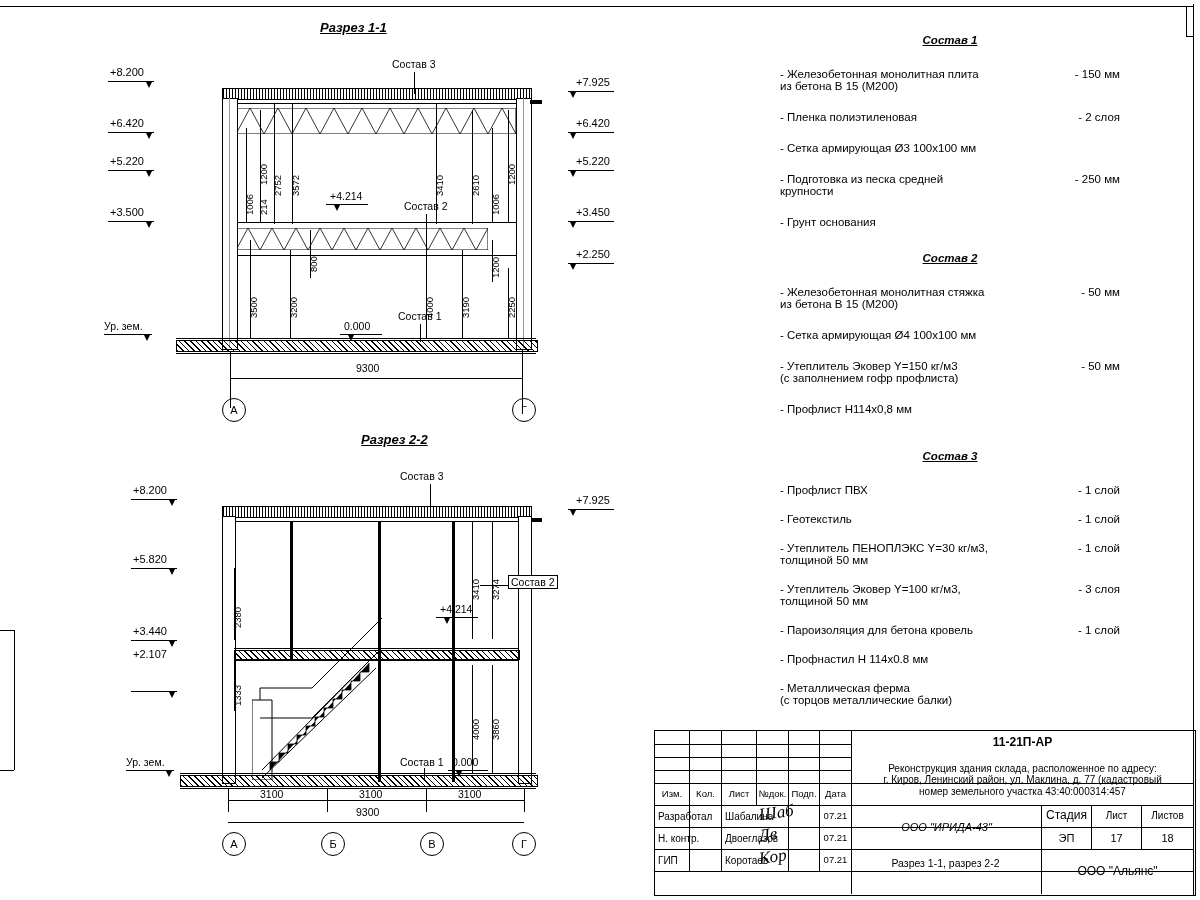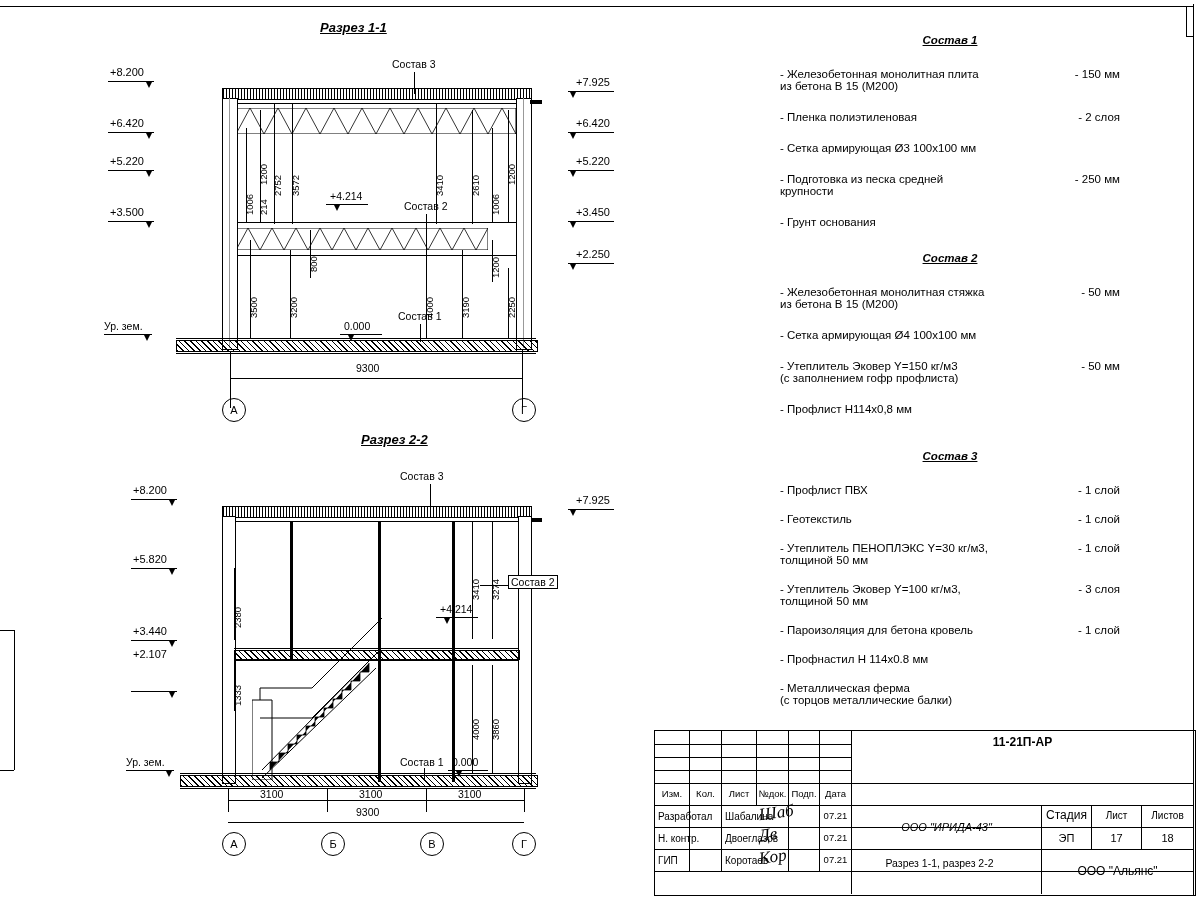--- a/index.html
+++ b/index.html
@@ -405,20 +405,23 @@
     <div class="tbline" style="left:101px;top:0;width:1px;height:74px;"></div>
     <div class="tbline" style="left:133px;top:0;width:1px;height:140px;"></div>
     <div class="tbline" style="left:164px;top:0;width:1px;height:140px;"></div>
     <div class="tbline" style="left:196px;top:0;width:1px;height:163px;"></div>
     <div class="tbline" style="left:386px;top:74px;width:1px;height:89px;"></div>
     <div class="tbline" style="left:436px;top:74px;width:1px;height:44px;"></div>
     <div class="tbline" style="left:486px;top:74px;width:1px;height:44px;"></div>
 
     <div class="cellc" style="left:197px;top:0;width:341px;height:24px;font-weight:bold;font-size:12px;">11-21П-АР</div>
 
+    <div class="cellc" style="left:197px;top:24px;width:341px;height:50px;font-size:10px;white-space:pre-line;">Реконструкция здания склада, расположенное по адресу:
+г. Киров, Ленинский район, ул. Маклина, д. 77 (кадастровый
+номер земельного участка 43:40:000314:457</div>
 
     <div class="cellc" style="left:0;top:52px;width:34px;height:22px;font-size:9.5px;">Изм.</div>
     <div class="cellc" style="left:35px;top:52px;width:31px;height:22px;font-size:9.5px;">Кол.</div>
     <div class="cellc" style="left:67px;top:52px;width:34px;height:22px;font-size:9.5px;">Лист</div>
     <div class="cellc" style="left:102px;top:52px;width:31px;height:22px;font-size:9.5px;">№док.</div>
     <div class="cellc" style="left:134px;top:52px;width:30px;height:22px;font-size:9.5px;">Подп.</div>
     <div class="cellc" style="left:165px;top:52px;width:31px;height:22px;font-size:9.5px;">Дата</div>
 
     <div class="cellL" style="left:3px;top:74px;width:64px;height:22px;font-size:10px;">Разработал</div>
     <div class="cellL" style="left:70px;top:74px;width:64px;height:22px;font-size:10px;">Шабалина</div>
@@ -430,21 +433,21 @@
 
     <div class="cellL" style="left:3px;top:118px;width:64px;height:22px;font-size:10px;">ГИП</div>
     <div class="cellL" style="left:70px;top:118px;width:64px;height:22px;font-size:10px;">Коротаев</div>
     <div class="cellc" style="left:165px;top:118px;width:31px;height:22px;font-size:9.5px;">07.21</div>
 
     <div class="sig" style="left:104px;top:72px;">Шаб</div>
     <div class="sig" style="left:104px;top:94px;">Дв</div>
     <div class="sig" style="left:104px;top:116px;">Кор</div>
 
     <div class="cellc" style="left:197px;top:74px;width:189px;height:44px;font-size:11px;font-style:italic;">ООО "ИРИДА-43"</div>
-    <div class="cellc" style="left:190px;top:118px;width:189px;height:28px;font-size:10.5px;">Разрез 1-1, разрез 2-2</div>
+    <div class="cellc" style="left:196px;top:118px;width:189px;height:28px;font-size:10.5px;">Разрез 1-1, разрез 2-2</div>
 
     <div class="cellc" style="left:387px;top:74px;width:49px;height:22px;font-size:12px;">Стадия</div>
     <div class="cellc" style="left:437px;top:74px;width:49px;height:22px;font-size:10px;">Лист</div>
     <div class="cellc" style="left:487px;top:74px;width:51px;height:22px;font-size:10px;">Листов</div>
     <div class="cellc" style="left:387px;top:96px;width:49px;height:22px;font-size:11px;">ЭП</div>
     <div class="cellc" style="left:437px;top:96px;width:49px;height:22px;font-size:11px;">17</div>
     <div class="cellc" style="left:487px;top:96px;width:51px;height:22px;font-size:11px;">18</div>
 
     <div class="cellc" style="left:387px;top:118px;width:151px;height:45px;font-size:12px;">ООО "Альянс"</div>
   </div>

